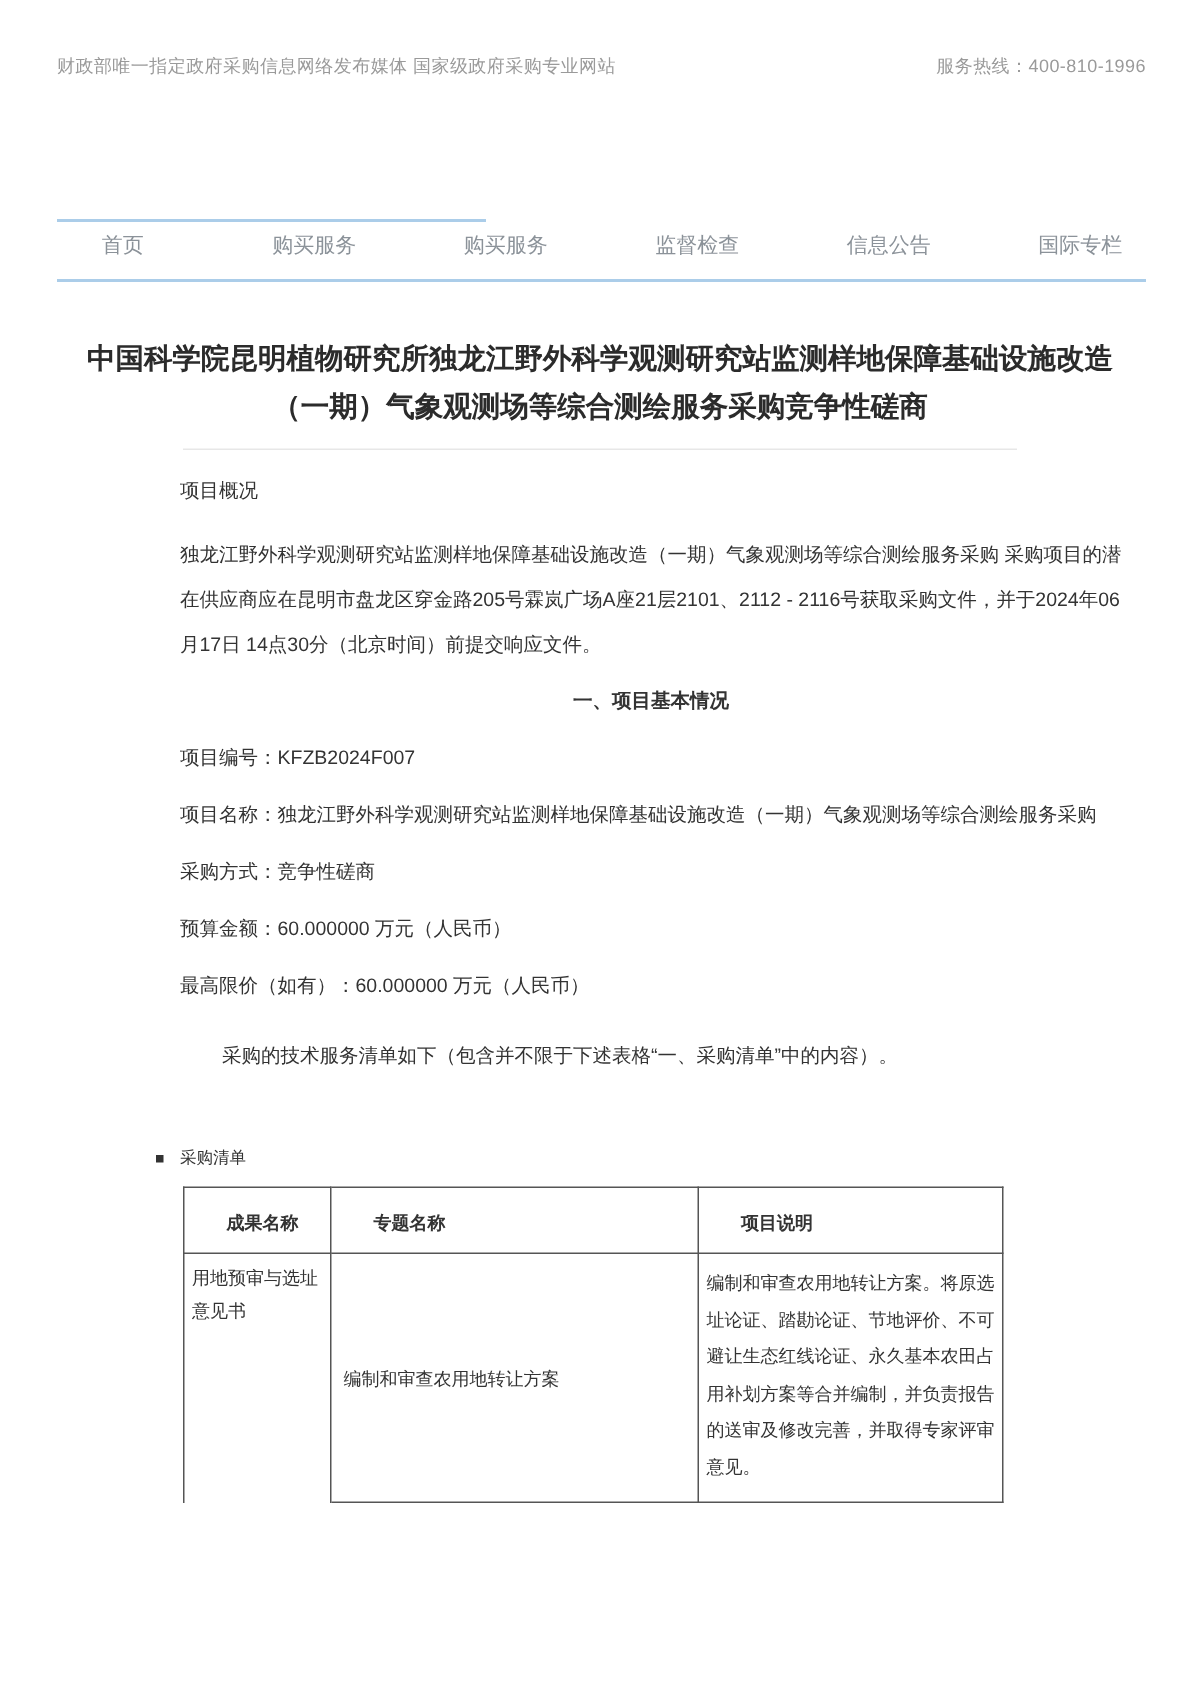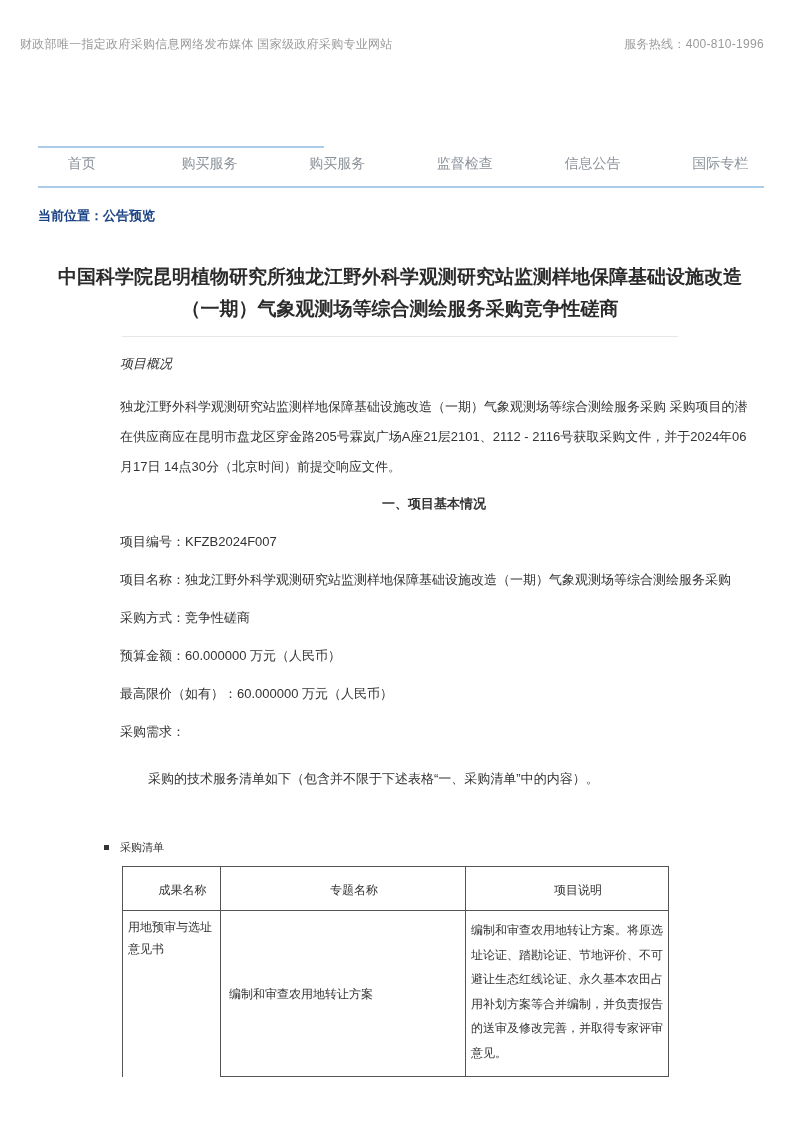--- a/index.html
+++ b/index.html
@@ -7,21 +7,21 @@
   body {
     width: 800px; height: 1131px; overflow: hidden;
     font-family: "Liberation Sans", "DejaVu Sans", sans-serif;
     color: #333;
   }
   .page { width: 800px; height: 1131px; background: #fff; position: relative; }
 
   
   .topbar {
     display: flex; justify-content: space-between; align-items: flex-start;
-    padding: 36px 36px 0 20px;
+    padding: 36px 36px 0 38px;
     font-size: 12px; color: #9a9a9a; letter-spacing: .3px;
   }
 
   
   .nav {
     margin: 93px 36px 0 38px;
     position: relative;
     border-bottom: 2px solid #abcde9;
   }
   .nav-line-top {
@@ -60,21 +60,21 @@
   .meta .meta-summary { color: #c7c7c7; cursor: pointer; }
   .divider {
     margin: 11px auto 0 auto; width: 556px; height: 1px;
     background: #e7e7e7; border: none;
   }
 
   .content {
     margin-left: 120px; width: 628px;
     font-size: 13px; line-height: 30px; color: #333;
   }
-  .overview-heading { margin-top: 12px; font-style: italic; }
+  .overview-heading { margin-top: 12px; }
   .overview-text { margin-top: 13px; }
   .section-heading { margin-top: 7px; font-weight: 700; text-align: center; }
   .field { margin-top: 8px; white-space: nowrap; }
   .service-note { margin-top: 17px; text-indent: 28px; }
 
   .list-row {
     margin-top: 43px; display: flex; align-items: center;
     font-size: 11px; line-height: 20px;
   }
   .bullet-square {
@@ -83,22 +83,22 @@
   }
 
   table.purchase-table {
     margin-top: 9px; margin-left: 2px;
     border-collapse: collapse; table-layout: fixed;
     width: 546px;
     font-size: 12px; color: #333;
   }
   .purchase-table th, .purchase-table td { border: 1px solid #555; }
   .purchase-table th {
-    height: 44px; font-weight: 400;
-    text-align: center; vertical-align: top;
+    height: 44px; font-weight: 700;
+    text-align: left; vertical-align: top;
     padding: 8px 6px 0 28px;
   }
   .purchase-table td { height: 166px; }
   .purchase-table td.cell-result {
     vertical-align: top; padding: 5px 4px 0 5px;
     line-height: 22px; border-bottom: none;
   }
   .purchase-table td.cell-topic {
     vertical-align: middle; padding: 0 8px;
     line-height: 22px;
@@ -123,41 +123,37 @@
     <ul class="nav-list">
       <li class="nav-item">首页</li>
       <li class="nav-item">购买服务</li>
       <li class="nav-item">购买服务</li>
       <li class="nav-item">监督检查</li>
       <li class="nav-item">信息公告</li>
       <li class="nav-item">国际专栏</li>
     </ul>
   </div>
 
-  <div class="breadcrumb">
-    <span>当前位置：</span><span class="crumb-link">公告预览</span>
-  </div>
 
   <h1 class="title">中国科学院昆明植物研究所独龙江野外科学观测研究站监测样地保障基础设施改造（一期）气象观测场等综合测绘服务采购竞争性磋商</h1>
 
 
   <hr class="divider">
 
   <div class="content">
     <p class="overview-heading">项目概况</p>
     <p class="overview-text">独龙江野外科学观测研究站监测样地保障基础设施改造（一期）气象观测场等综合测绘服务采购 采购项目的潜在供应商应在昆明市盘龙区穿金路205号霖岚广场A座21层2101、2112 - 2116号获取采购文件，并于2024年06月17日 14点30分（北京时间）前提交响应文件。</p>
 
     <p class="section-heading">一、项目基本情况</p>
 
     <p class="field">项目编号：KFZB2024F007</p>
     <p class="field">项目名称：独龙江野外科学观测研究站监测样地保障基础设施改造（一期）气象观测场等综合测绘服务采购</p>
     <p class="field">采购方式：竞争性磋商</p>
     <p class="field">预算金额：60.000000 万元（人民币）</p>
     <p class="field">最高限价（如有）：60.000000 万元（人民币）</p>
-    <p class="field">采购需求：</p>
 
     <p class="service-note">采购的技术服务清单如下（包含并不限于下述表格“一、采购清单”中的内容）。</p>
 
     <div class="list-row">
       <span class="bullet-square"></span>
       <span>采购清单</span>
     </div>
 
     <table class="purchase-table">
       <colgroup>

